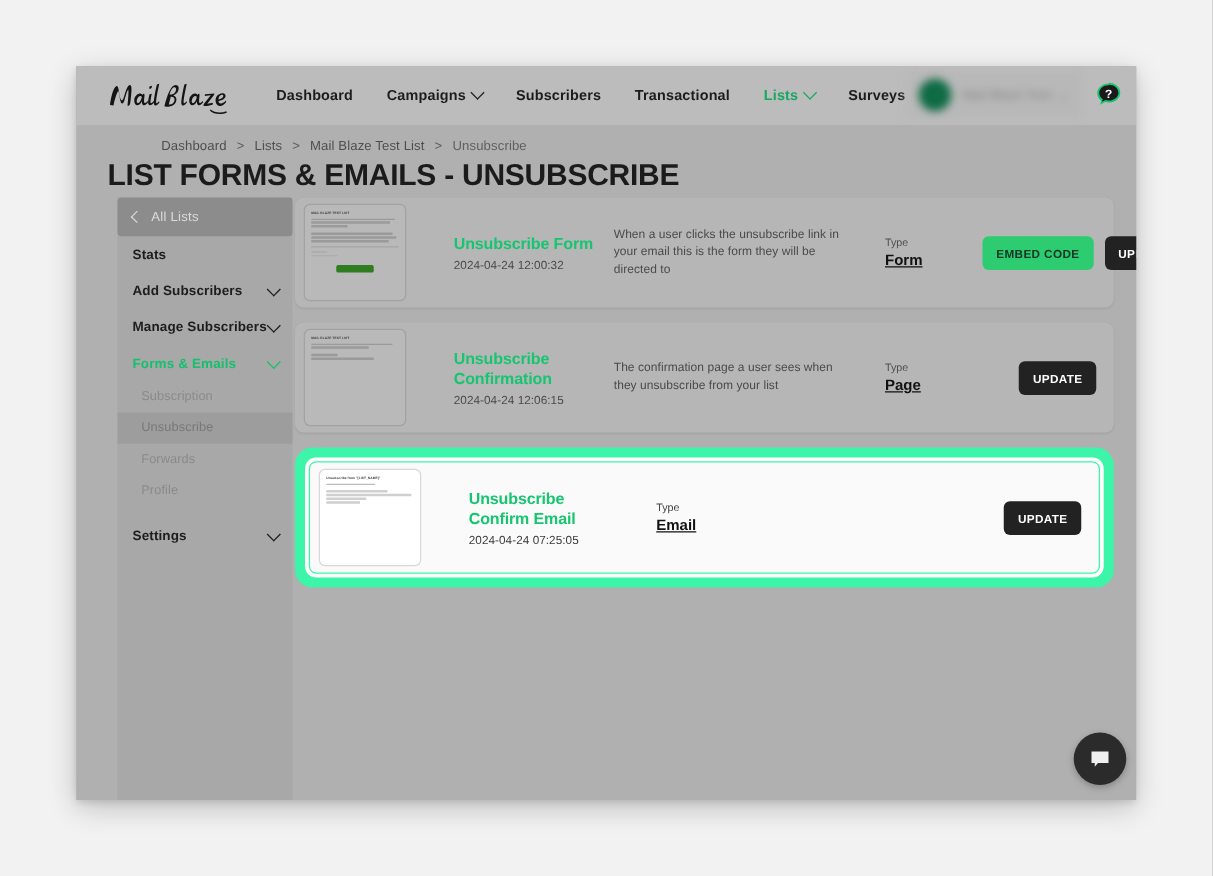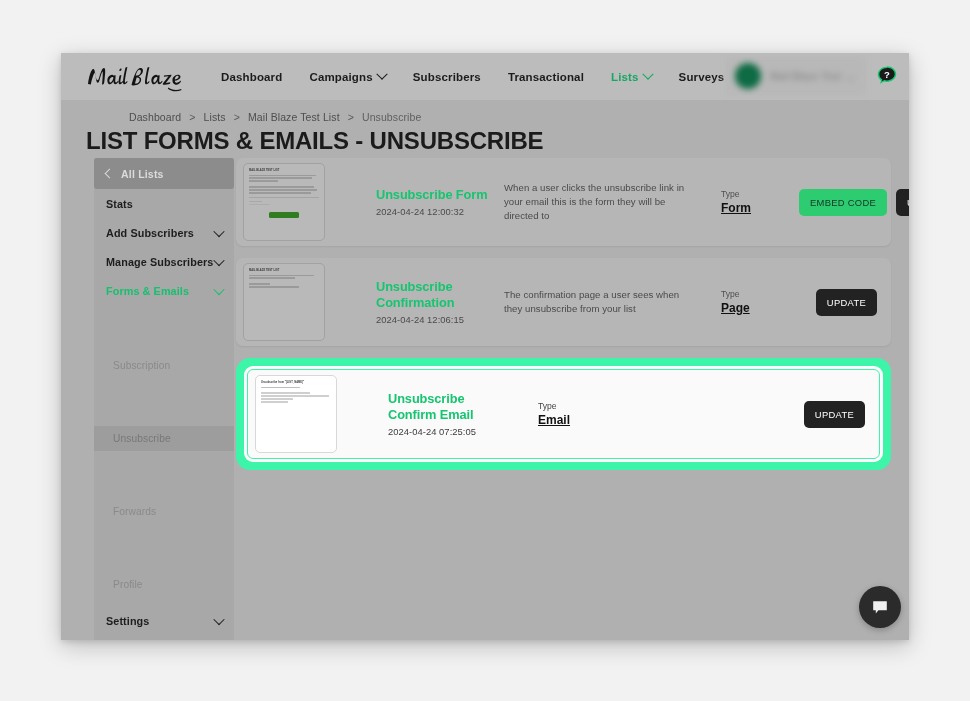--- a/index.html
+++ b/index.html
@@ -153,21 +153,21 @@
   }
   #all-lists .back-chev {
     width: 6px; height: 6px;
     border-left: 1.6px solid #d8d8d8;
     border-bottom: 1.6px solid #d8d8d8;
     transform: rotate(45deg);
     margin-right: 8px;
   }
   #all-lists .lbl {
     font-size: 10.5px;
-    font-weight: bold;
+    font-weight: normal;
     color: #dcdcdc;
     letter-spacing: 0.2px;
   }
 
   .side-item {
     height: 29px;
     display: flex;
     align-items: center;
     padding: 0 11px 0 12px;
     cursor: pointer;
@@ -188,21 +188,20 @@
   }
   .side-item.green .arrow {
     border-color: #15c06e;
   }
   .side-sub {
     height: 25px;
     display: flex;
     align-items: center;
     padding-left: 19px;
     cursor: pointer;
-    margin-top: 48px;
   }
   .side-sub .txt {
     font-size: 10.2px;
     color: #8a8a8a;
     letter-spacing: 0.1px;
   }
   .side-sub.selected {
     background: #9d9d9d;
   }
   .side-sub.selected .txt { color: #787878; }
@@ -259,21 +258,21 @@
   }
   .thumb .t-btn {
     width: 30px; height: 6px;
     background: #2f7d20;
     border-radius: 1.5px;
     margin: 7px auto 0 auto;
   }
 
   .card-name {
     width: 128px;
-    margin-left: 51px;
+    margin-left: 38px;
     flex: none;
   }
   .card-name .n {
     font-size: 12.8px;
     font-weight: bold;
     color: #16c56f;
     line-height: 16px;
     letter-spacing: -0.1px;
     cursor: pointer;
   }
@@ -316,21 +315,21 @@
     align-items: center;
     justify-content: flex-end;
     padding-right: 14px;
     gap: 9px;
   }
   .btn {
     border: none;
     border-radius: 5px;
     font-family: "Liberation Sans", sans-serif;
     font-size: 9.4px;
-    font-weight: normal;
+    font-weight: bold;
     letter-spacing: 0.3px;
     padding: 8px 11px;
     cursor: pointer;
     white-space: nowrap;
   }
   .btn-embed {
     background: #2ecc71;
     color: #123524;
   }
   .btn-update {

